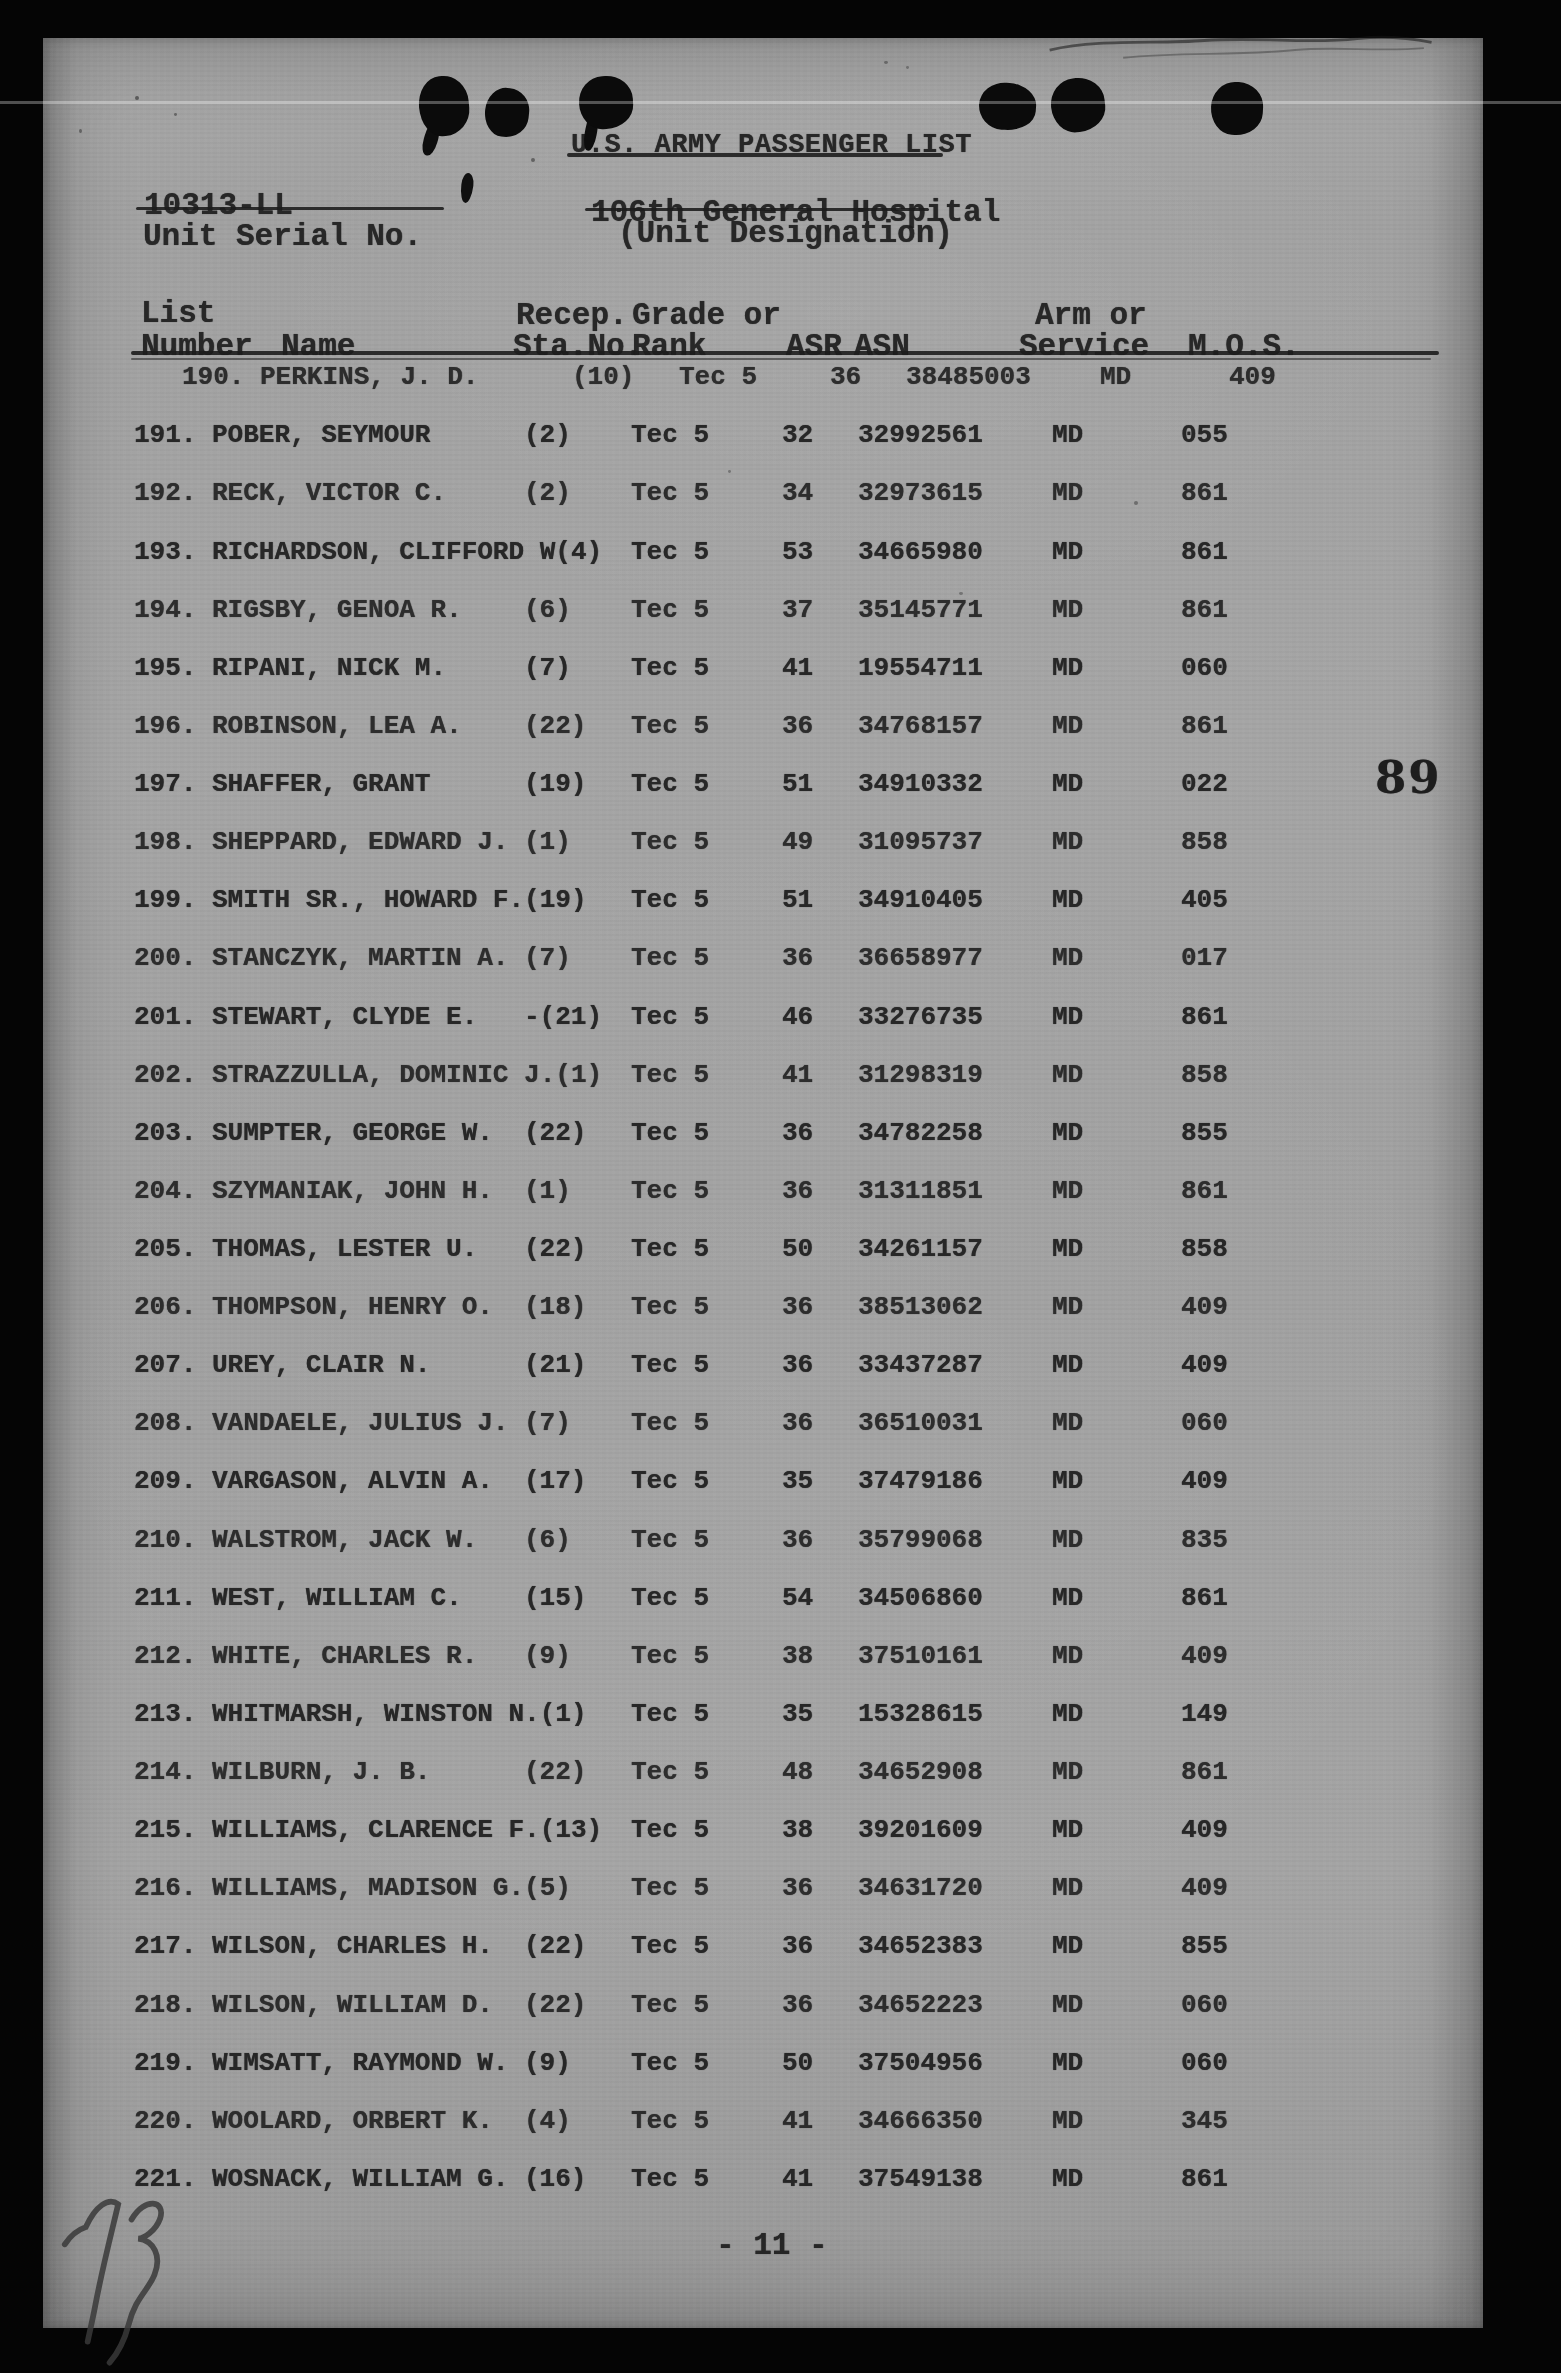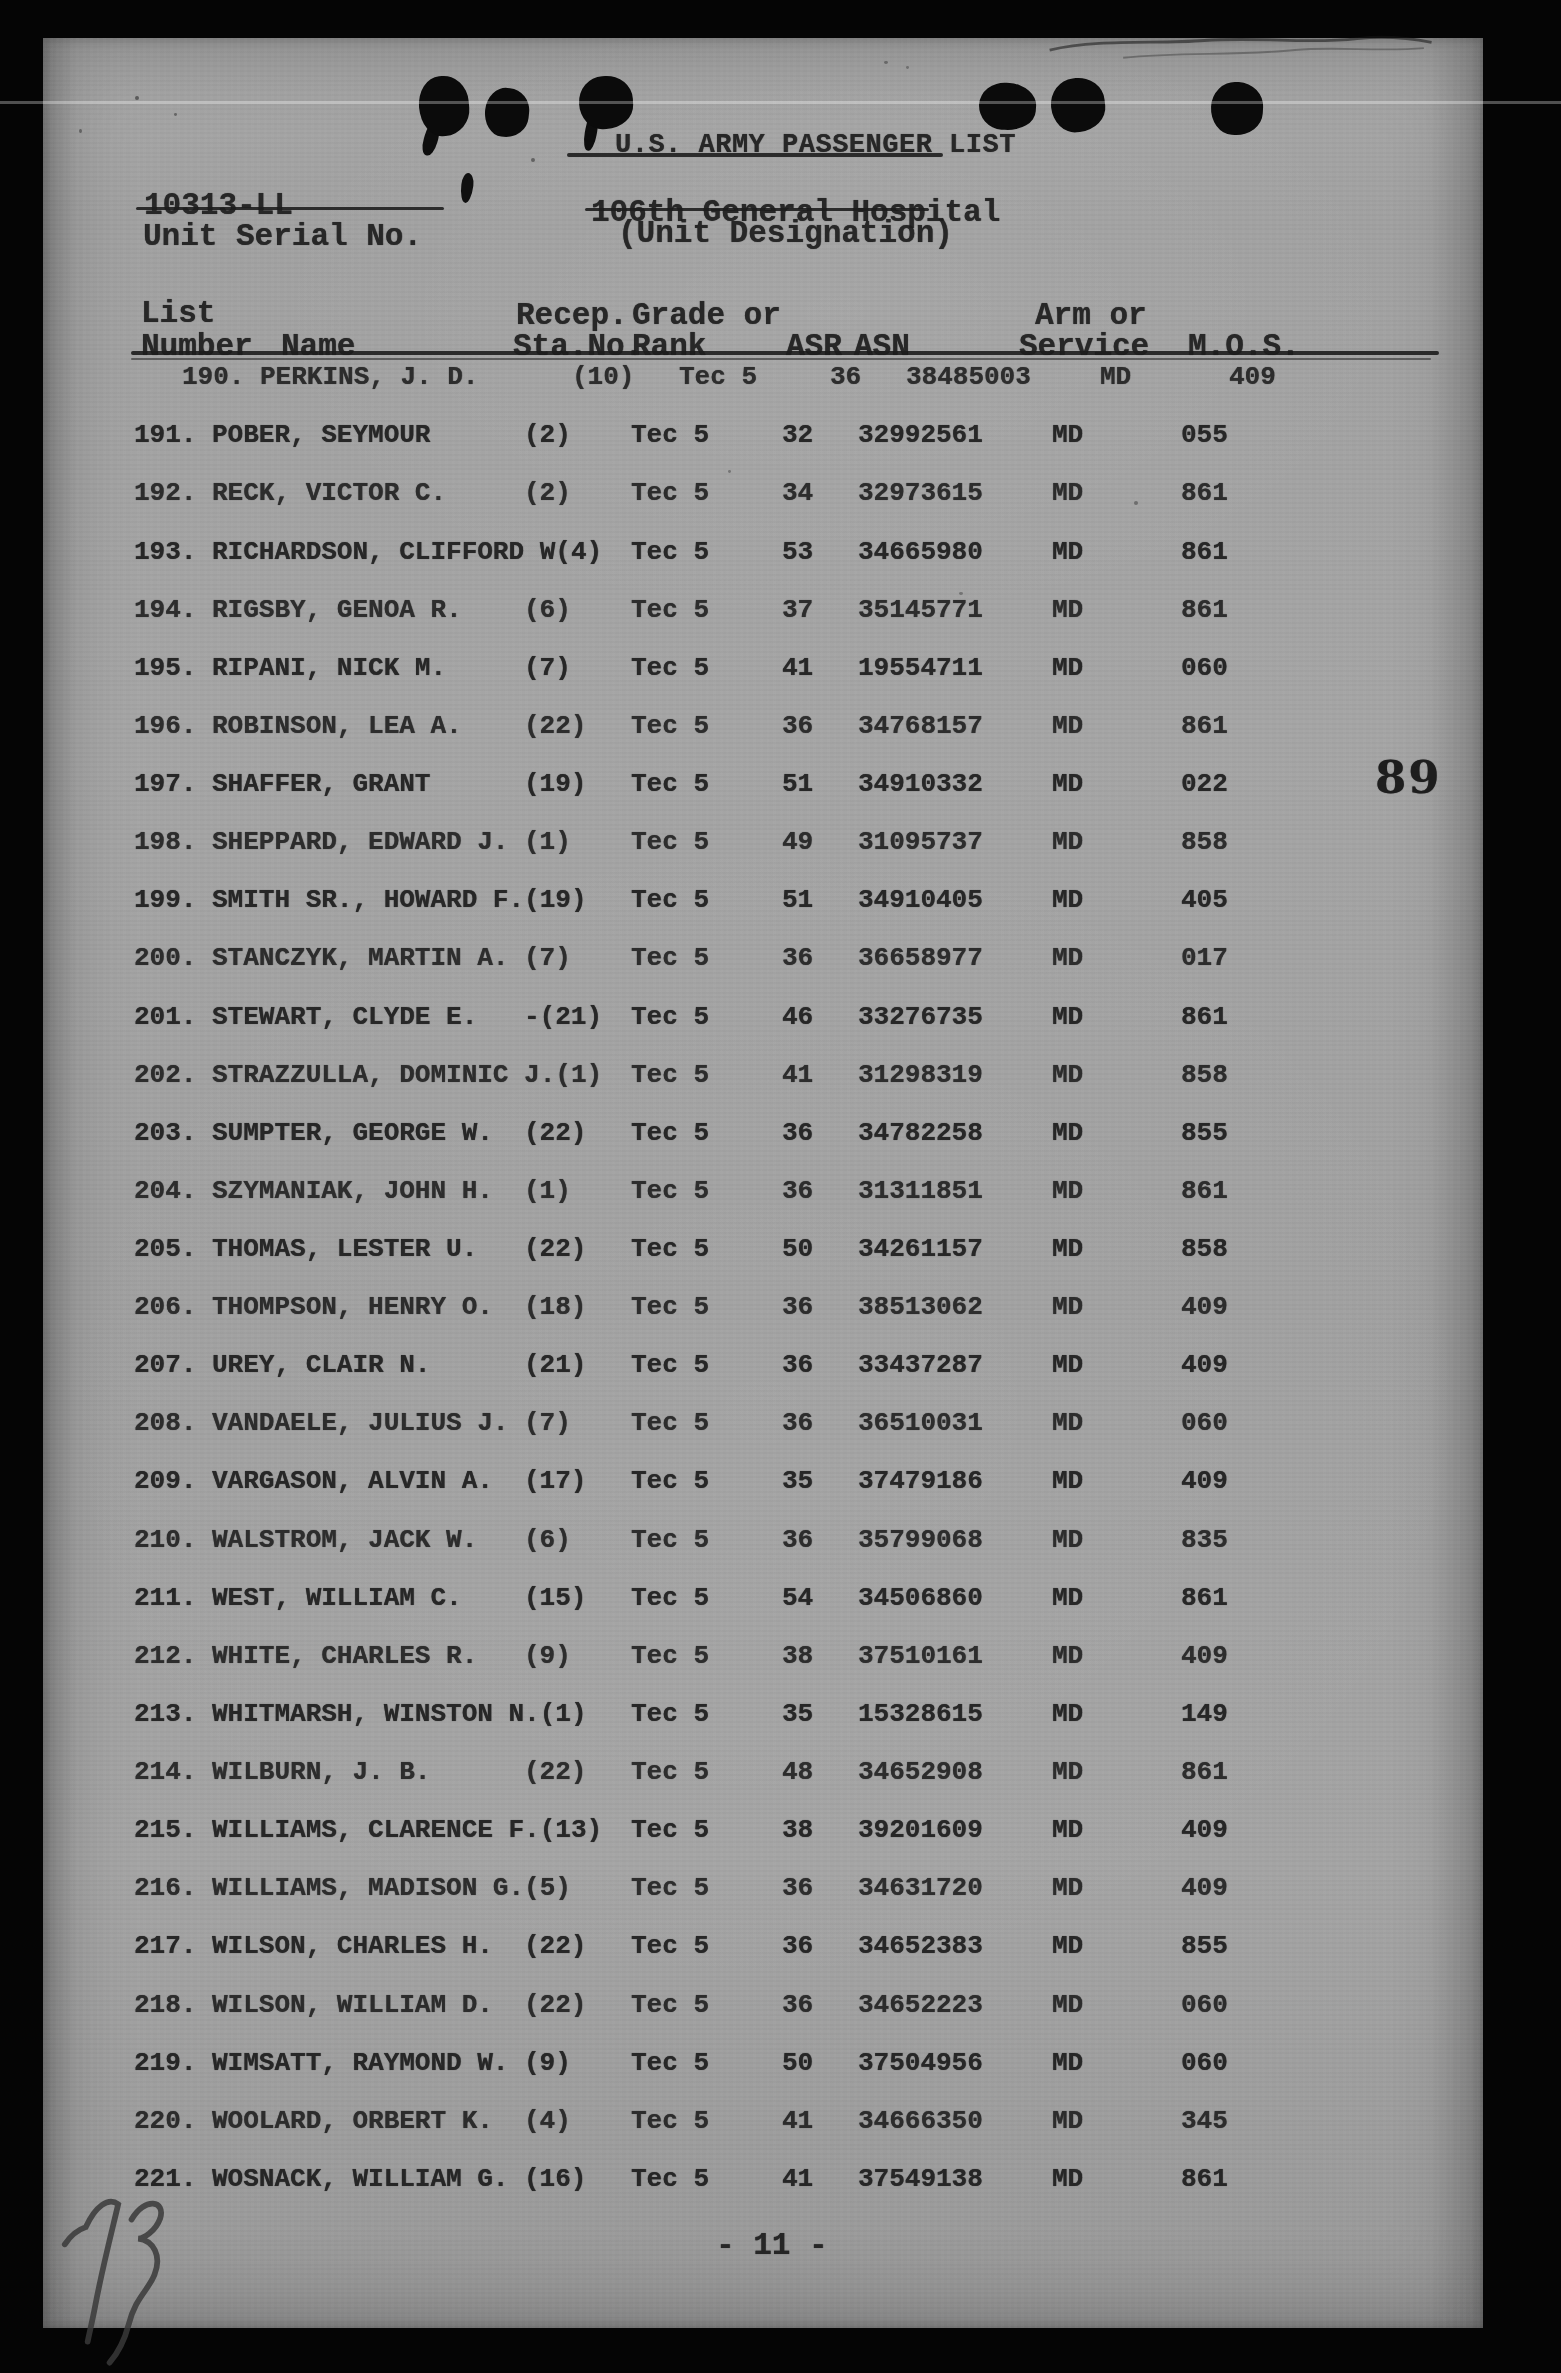--- a/index.html
+++ b/index.html
@@ -27,21 +27,21 @@
   }
   .scanline{position:absolute;left:0;top:101px;width:1562px;height:2.9px;
     background:rgba(255,255,255,.30);z-index:30;}
   
   .t{
     position:absolute;font-family:"Liberation Mono","DejaVu Sans Mono",monospace;
     font-weight:700;font-size:31px;line-height:1.15;color:#1d1d1d;white-space:pre;
     text-shadow:0 0 1px rgba(15,15,15,.65), 0.4px 0.4px 0 rgba(25,25,25,.35);
     opacity:.92;z-index:10;
   }
-  .title{font-size:27px;letter-spacing:0.5px;margin-left:44px;}
+  .title{font-size:27px;letter-spacing:0.5px;}
   .rule{position:absolute;background:#1a1a1a;opacity:.88;z-index:9;border-radius:1.9px;}
   .rule.soft{opacity:.5;}
   
   .row{position:absolute;left:134px;width:1357px;height:32.5px;white-space:pre;z-index:10;
     font-weight:700;font-size:26px;line-height:1.15;color:#1d1d1d;
     text-shadow:0 0 1px rgba(15,15,15,.65), 0.4px 0.4px 0 rgba(25,25,25,.35);opacity:.92;}
   .row:nth-child(odd){opacity:.88;}
   .cell{white-space:pre;}
   .numname{display:inline-block;min-width:390px;}
   .abs{position:absolute;top:0;}

